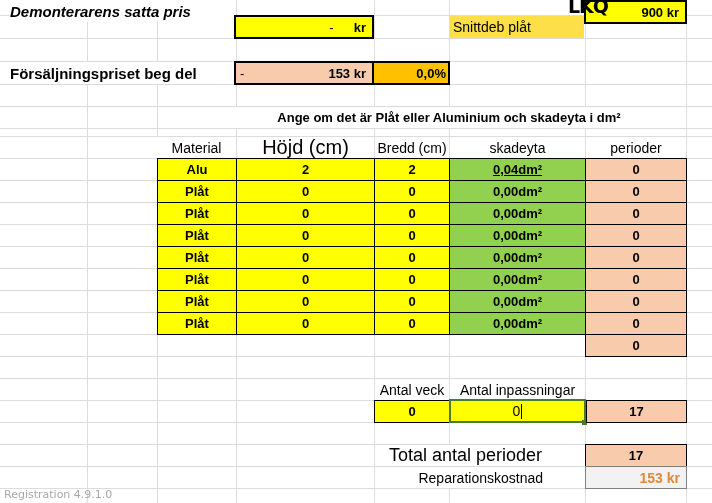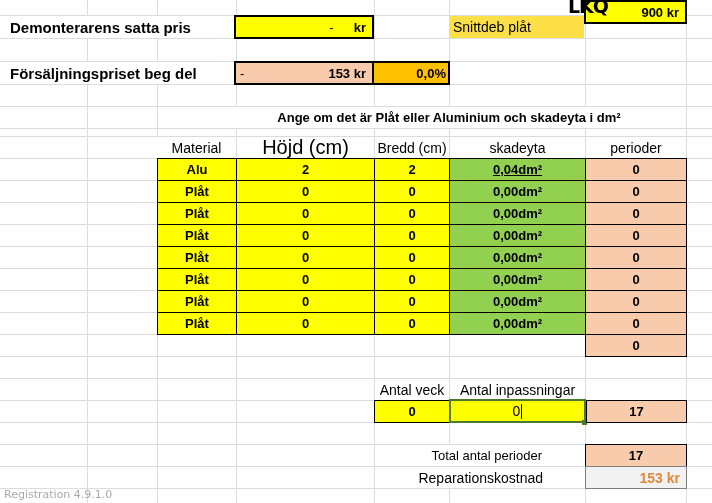--- a/index.html
+++ b/index.html
@@ -66,21 +66,21 @@
   <div class="hline" style="top:488px"></div>
   <div class="vline" style="left:87px"></div>
   <div class="vline" style="left:157px"></div>
   <div class="vline" style="left:236px"></div>
   <div class="vline" style="left:374px"></div>
   <div class="vline" style="left:449px"></div>
   <div class="vline" style="left:585px"></div>
   <div class="vline" style="left:686px"></div>
 </div>
 
-<div class="cell label-big" style="left:10px; top:16px; width:224px; height:22px; background:#fff;">Demonterarens satta pris</div>
+<div class="cell label-big" style="left:10px; top:0; width:224px; height:22px; background:#fff;font-style:italic;">Demonterarens satta pris</div>
 
 <div class="cell yellow box" style="left:234px; top:15px; width:140px; height:24px; justify-content:flex-end; padding-right:6px; font-weight:bold;">
   <span style="margin-right:20px; font-weight:normal;">-</span>
   <span>kr</span>
 </div>
 
 <div class="cell" style="left:450px; top:16px; width:134px; height:22px; font-size:14px; background:#fde047; padding-left:3px;">Snittdeb plåt</div>
 
 <div class="cell yellow box right bold" style="left:584px; top:0; width:103px; height:24px;">900 kr</div>
 
@@ -172,19 +172,19 @@
 <div class="cell center" style="left:450px; top:379px; width:135px; height:21px; font-size:14px; background:#fff;">Antal inpassningar</div>
 
 <div class="cell yellow tb center bold" style="left:374px; top:400px; width:76px; height:23px;">0</div>
 <div class="cell yellow center" style="left:449px; top:399px; width:137px; height:24px; border:2px solid #4a7a2c; font-weight:normal; font-size:14px;">
   <span>0</span>
     <span style="display:inline-block; width:1px; height:15px; background:#000; margin-left:1px;"></span>
 </div>
 <div style="position:absolute; left:582px; top:420px; width:5px; height:5px; background:#4a7a2c;"></div>
 <div class="cell peach tb center bold" style="left:586px; top:400px; width:101px; height:23px;">17</div>
 
-<div class="cell" style="left:380px; top:445px; width:205px; height:21px; font-size:13px; justify-content:flex-end; padding-right:43px; background:#fff;">Total antal perioder</div>
+<div class="cell" style="left:380px; top:445px; width:205px; height:21px; font-size:18px; justify-content:flex-end; padding-right:43px; background:#fff;">Total antal perioder</div>
 <div class="cell peach tb center bold" style="left:585px; top:444px; width:102px; height:23px;">17</div>
 
 <div class="cell" style="left:380px; top:467px; width:205px; height:21px; font-size:14px; justify-content:flex-end; padding-right:42px; background:#fff;">Reparationskostnad</div>
 <div class="cell right bold" style="left:585px; top:466px; width:102px; height:23px; background:#f2f2f2; border:1px solid #7f7f7f; font-size:14px; color:#e0893a;">153 kr</div>
 
 <div class="reg">Registration 4.9.1.0</div>
 
 </body></html>

